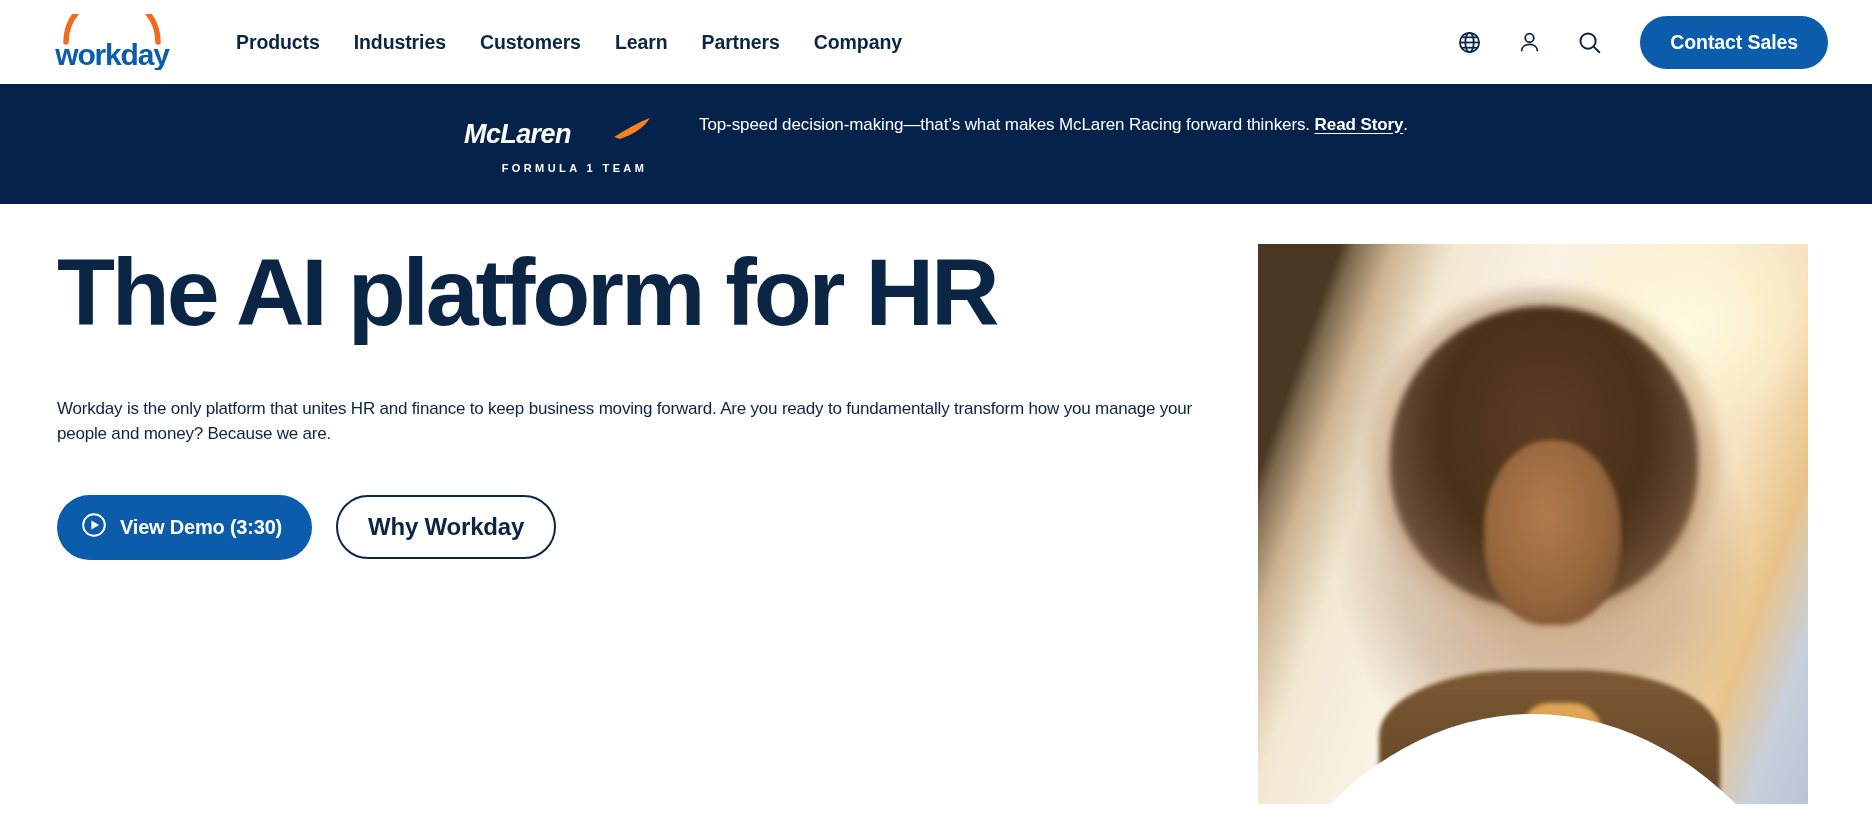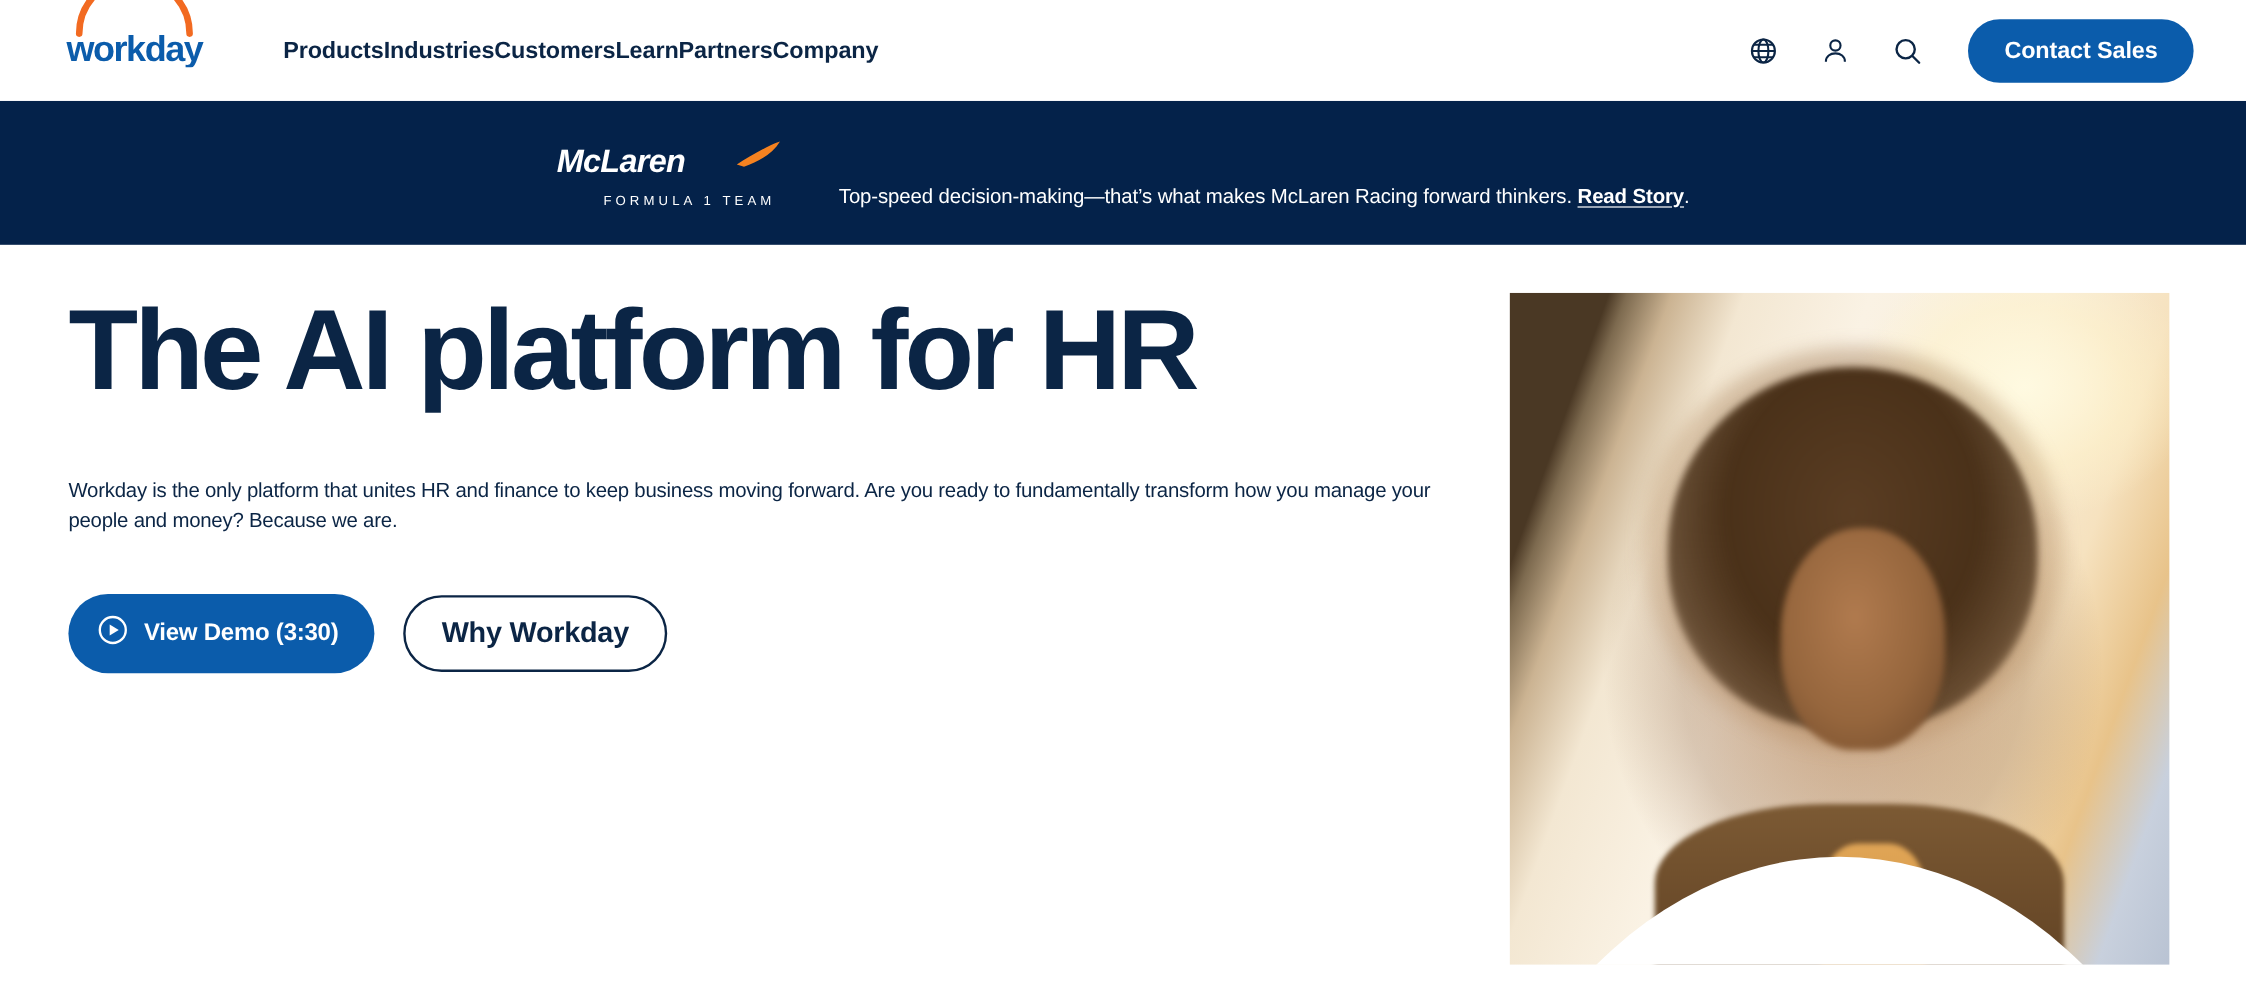--- a/index.html
+++ b/index.html
@@ -7,29 +7,30 @@
     width: 1872px; height: 833px;
     background: #ffffff;
     font-family: "Liberation Sans", sans-serif;
     overflow: hidden;
   }
 
   
   .nav {
     height: 84px;
     display: flex;
+    align-items: center;
     background: #ffffff;
     padding: 0 44px 0 52px;
     position: relative;
     z-index: 5;
   }
   .logo { width: 120px; height: 56px; position: relative; flex: 0 0 auto; margin-right: 34px; }
   .logo svg { display: block; }
 
-  .nav-links { display: flex; align-items: center; margin-left: 30px; }
+  .nav-links { display: flex; align-items: center; gap: 34px; margin-left: 30px; }
   .nav-link {
     font-size: 19.5px;
     font-weight: bold;
     color: #0b2545;
     letter-spacing: -0.1px;
     cursor: pointer;
     white-space: nowrap;
   }
 
   .nav-right { margin-left: auto; display: flex; align-items: center; gap: 30px; }
@@ -57,27 +58,27 @@
   .promo {
     background: #04224a;
     height: 120px;
     display: flex;
     align-items: center;
     justify-content: center;
     gap: 0px;
     position: relative;
     z-index: 4;
   }
-  .promo-inner { display: flex; align-items: flex-end; gap: 20px; }
+  .promo-inner { display: flex; align-items: flex-start; gap: 20px; }
   .mclaren { display: flex; flex-direction: column; align-items: center; width: 215px; }
   .mclaren-word { position: relative; width: 215px; height: 40px; }
   .mclaren-word svg { display: block; }
   .mclaren-sub {
     font-size: 11px;
-    font-weight: normal;
+    font-weight: bold;
     color: #ffffff;
     letter-spacing: 3.4px;
     margin-top: 7px;
     margin-left: 6px;
   }
   .promo-text {
     color: #ffffff;
     font-size: 17px;
     letter-spacing: -0.1px;
     white-space: nowrap;

